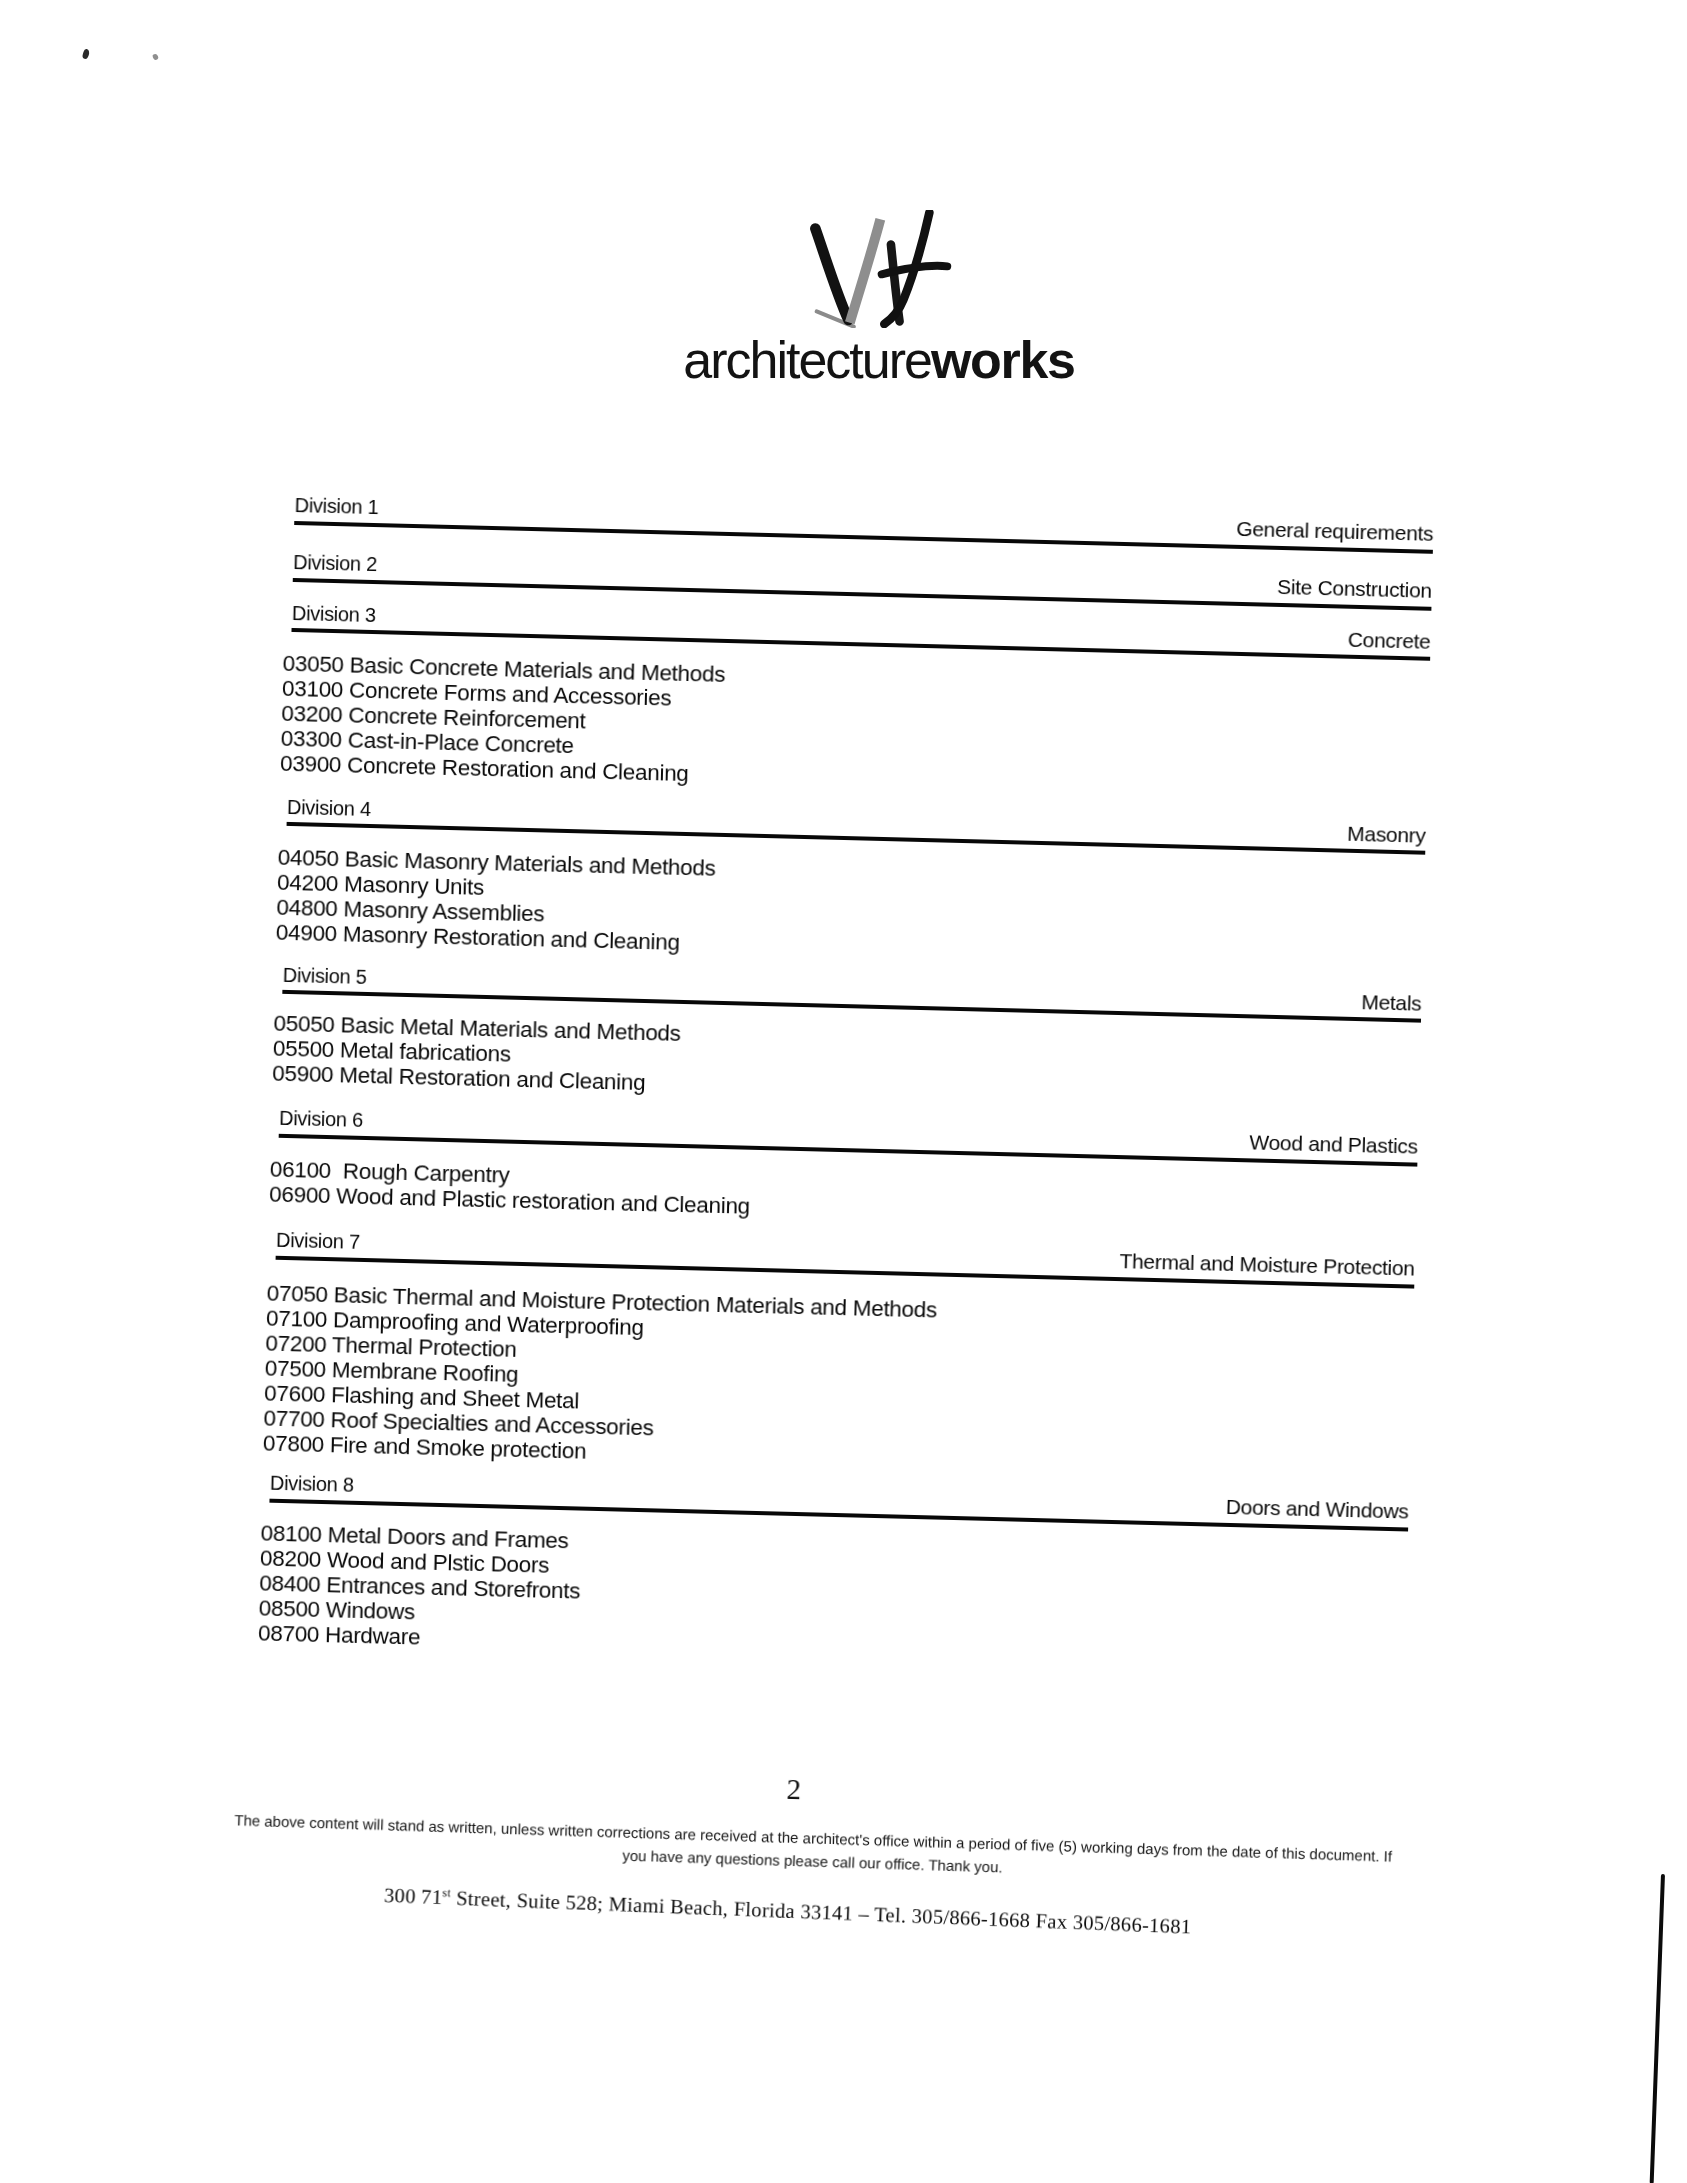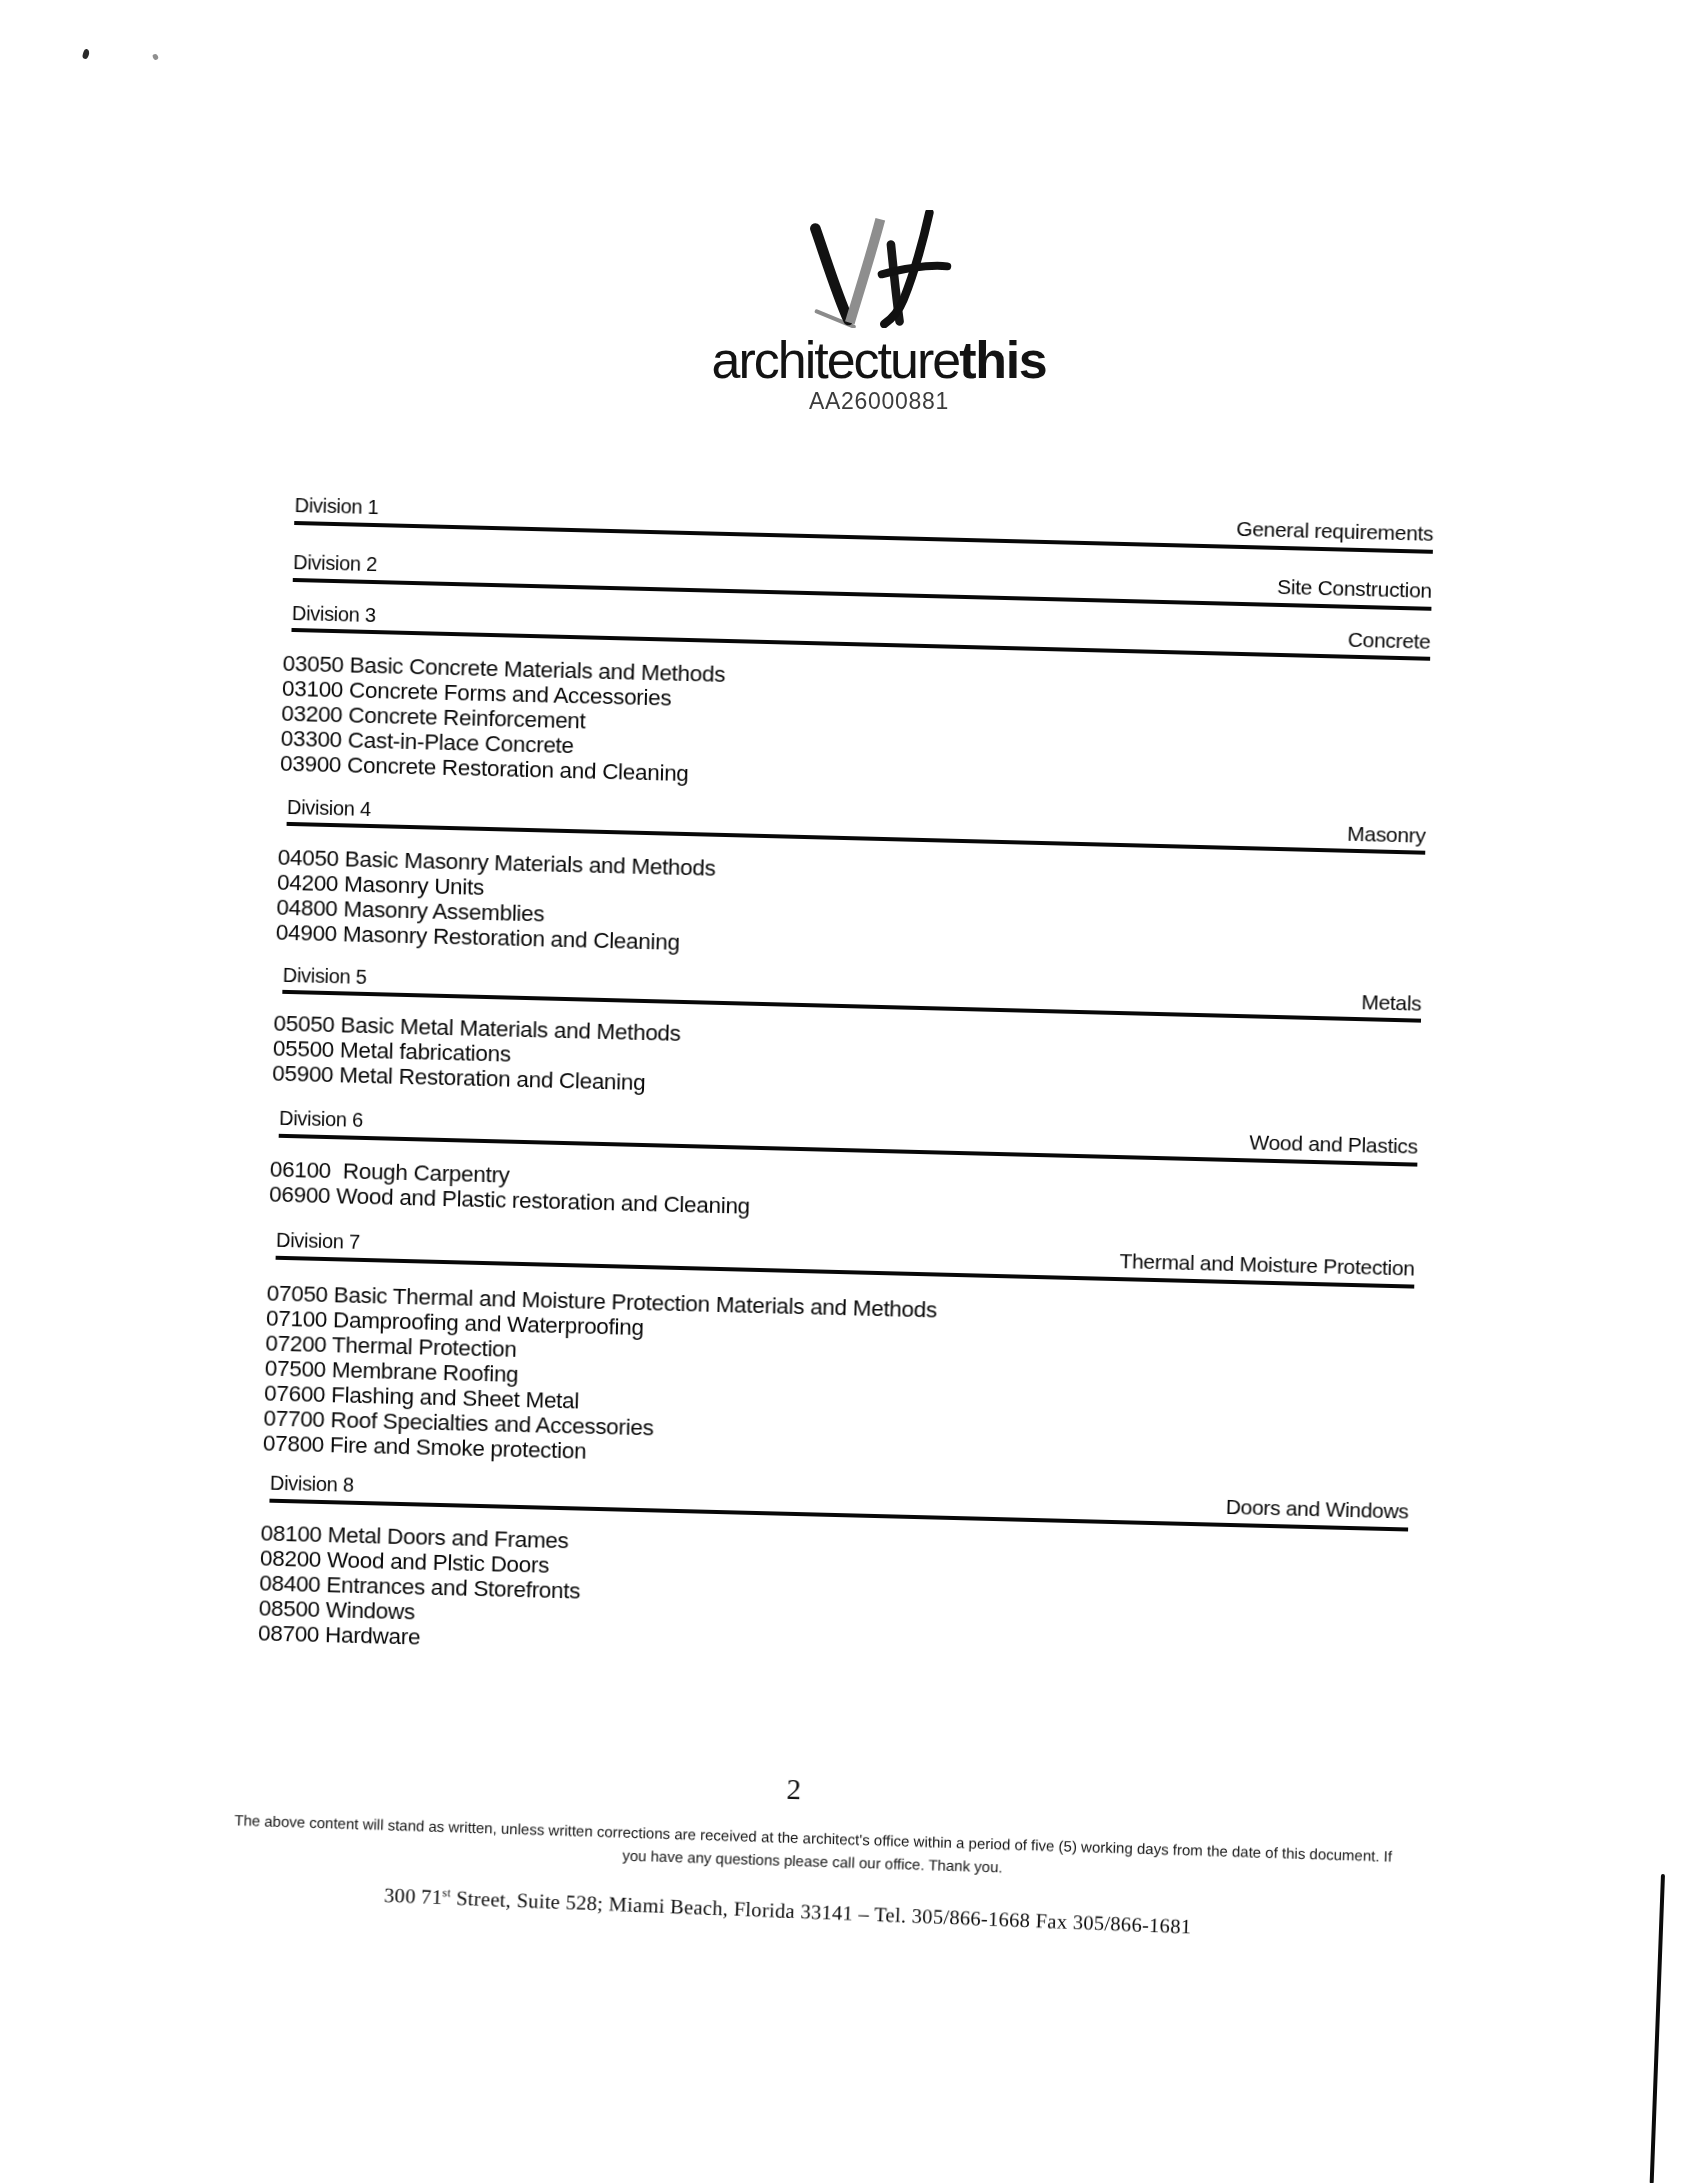--- a/index.html
+++ b/index.html
@@ -85,22 +85,21 @@
     <path d="M14,28 C28,68 48,132 64,166" stroke="#121212" stroke-width="16" fill="none" stroke-linecap="round"></path>
 
     <path d="M112,14 C100,60 78,130 66,170" stroke="#8e8e8e" stroke-width="15" fill="none" stroke-linecap="butt"></path>
 
     <path d="M128,52 C132,92 137,140 141,168" stroke="#161616" stroke-width="13" fill="none" stroke-linecap="round"></path>
 
     <path d="M186,4 C178,40 163,95 147,135 C141,150 131,163 118,172" stroke="#111111" stroke-width="13" fill="none" stroke-linecap="round"></path>
 
     <path d="M114,97 C150,88 186,82 213,85" stroke="#111111" stroke-width="12" fill="none" stroke-linecap="round"></path>
   </svg>
-  <div class="brand-line"><span class="brand-light">architecture</span><span class="brand-bold">this</span></div>
-  <div class="license-line">AA26000881</div>
+  <div class="brand-line"><span class="brand-light">architecture</span><span class="brand-bold">works</span></div>
 </div>
 
 <div id="skew">
   <div id="divisions">
   <section class="division">
     <div class="drow" style="margin-top: 0px;">
       <span class="dlabel">Division 1</span>
       <span class="dcat">General requirements</span>
     </div>
 

